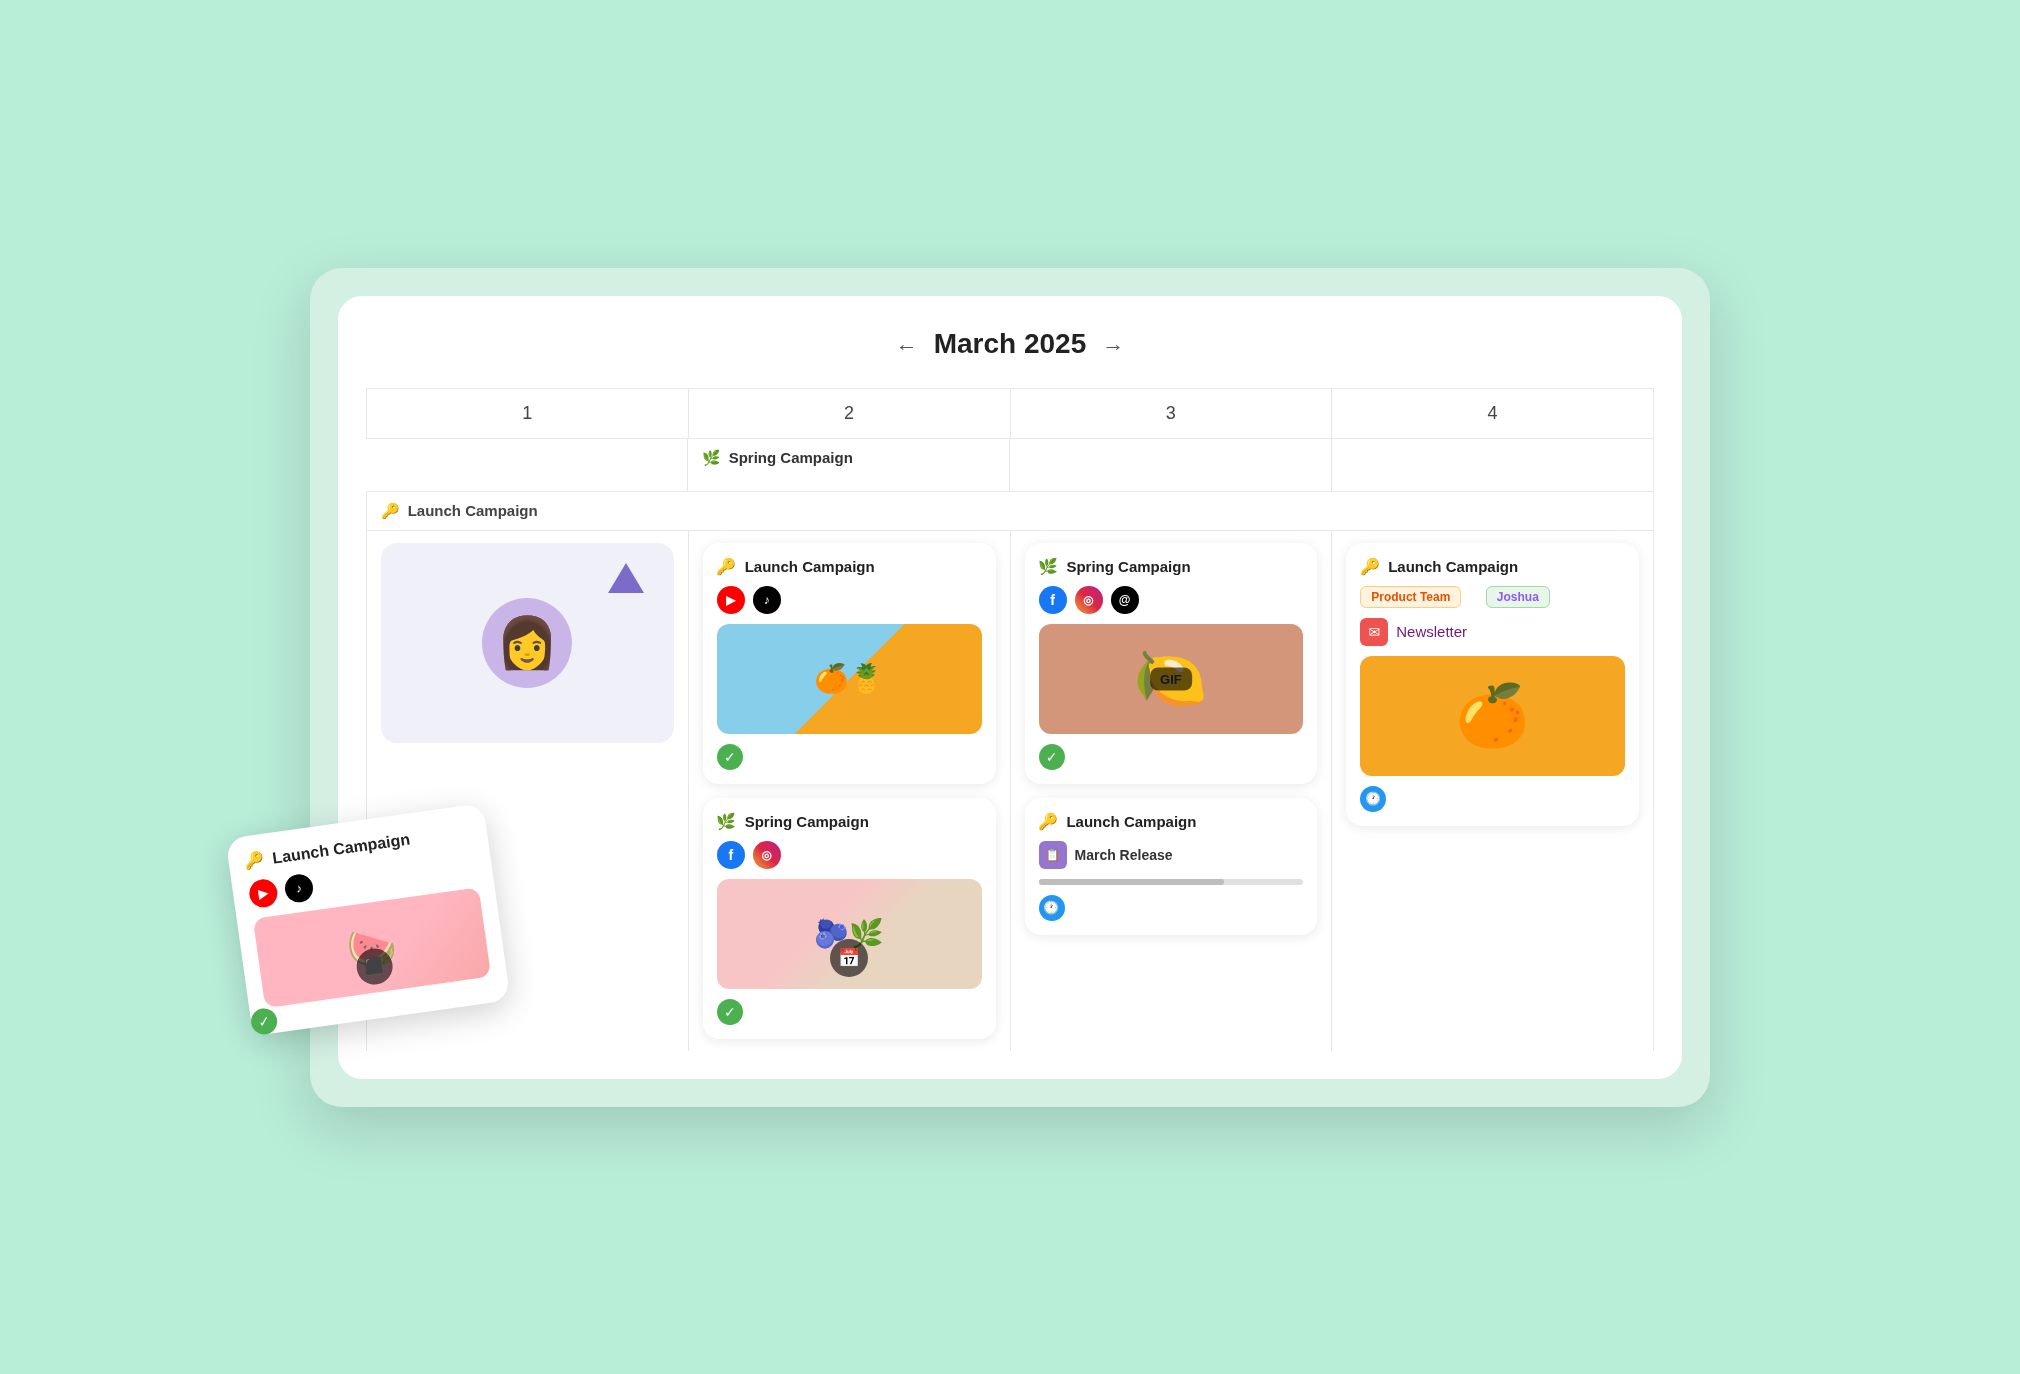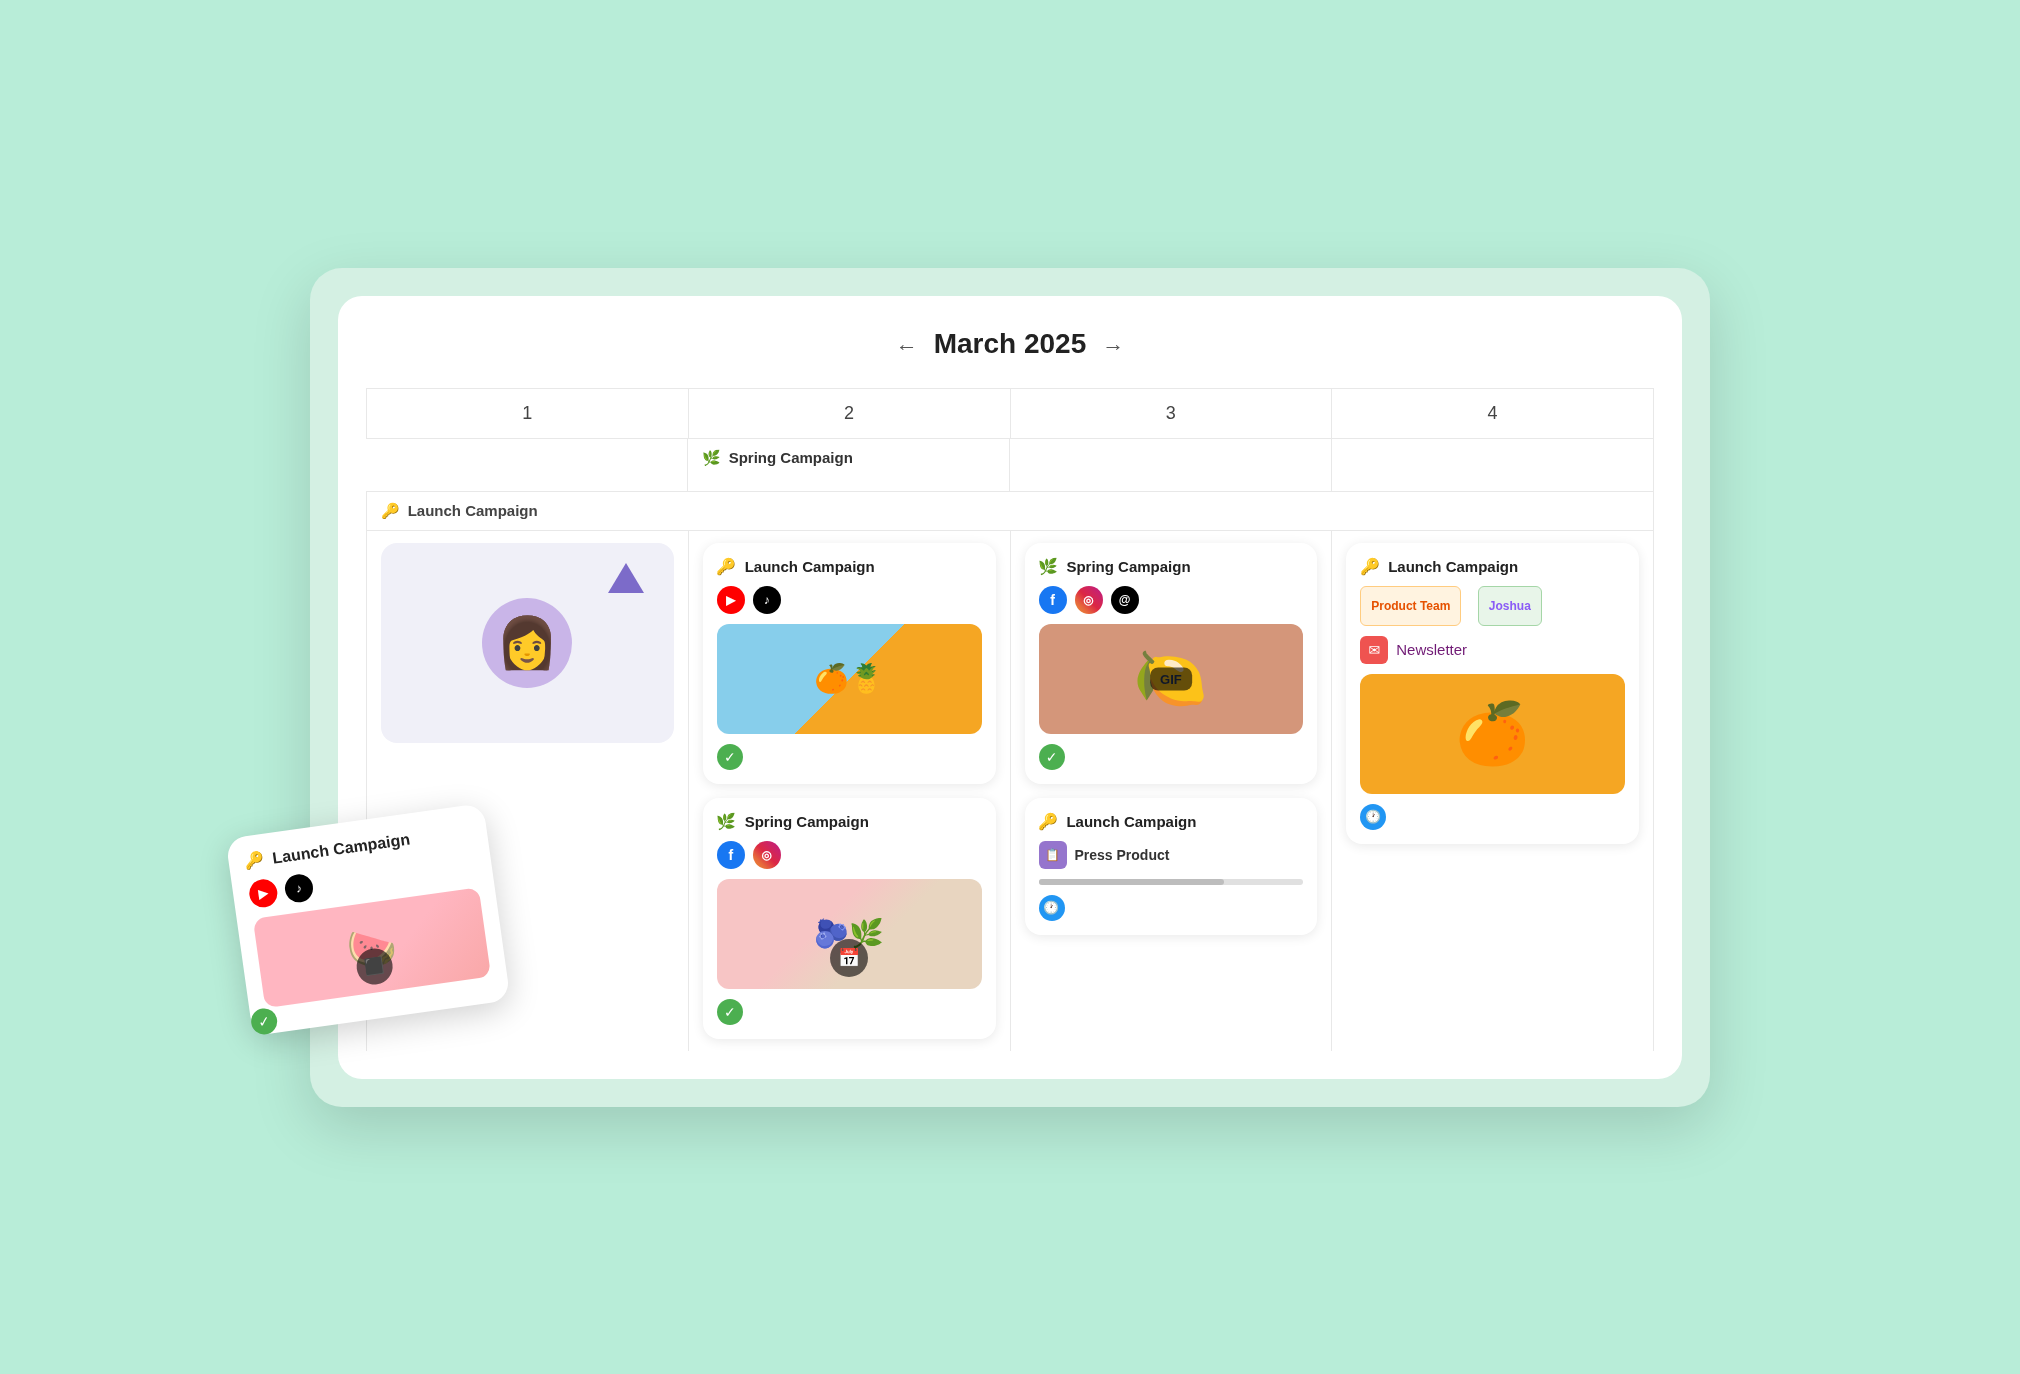--- a/index.html
+++ b/index.html
@@ -197,25 +197,25 @@
     .yt { background: #FF0000; color: #fff; font-size: 12px; }
     .tiktok { background: #000; color: #fff; font-size: 12px; }
     .fb { background: #1877F2; color: #fff; font-size: 14px; }
     .ig { background: linear-gradient(45deg, #f09433, #e6683c, #dc2743, #cc2366, #bc1888); color: #fff; font-size: 12px; }
     .threads { background: #000; color: #fff; font-size: 12px; border-radius: 50%; }
 
     
     .tag {
       display: inline-flex;
       align-items: center;
-      padding: 12px 10px;
+      padding: 3px 10px;
       border-radius: 6px;
       font-size: 12px;
       font-weight: 600;
-      margin-right: 12px;
+      margin-right: 20px;
     }
     .tag-orange { background: #fff3e0; color: #e65100; border: 1.5px solid #ffcc80; }
     .tag-green { background: #e8f5e9; color: #8b5cf6; border: 1.5px solid #a5d6a7; }
 
     
     .newsletter-row {
       display: flex;
       align-items: center;
       gap: 8px;
       margin-bottom: 10px;
@@ -503,21 +503,21 @@
           <div class="card-check">✓</div>
         </div>
 
         <div class="card">
           <div class="card-title-row">
             <span class="key-icon">🔑</span>
             <span class="card-title">Launch Campaign</span>
           </div>
           <div class="press-row">
             <div class="press-icon">📋</div>
-            <span style="font-size:14px; font-weight:600; color:#333;">Press Product</span>
+            <span style="font-size:14px; font-weight:600; color:#333;">March Release</span>
           </div>
           <div class="progress-bar-bg">
             <div class="progress-bar-fill" style="width:70%;"></div>
           </div>
           <div class="card-clock">🕐</div>
         </div>
       </div>
 
       <div class="cards-col">
 

